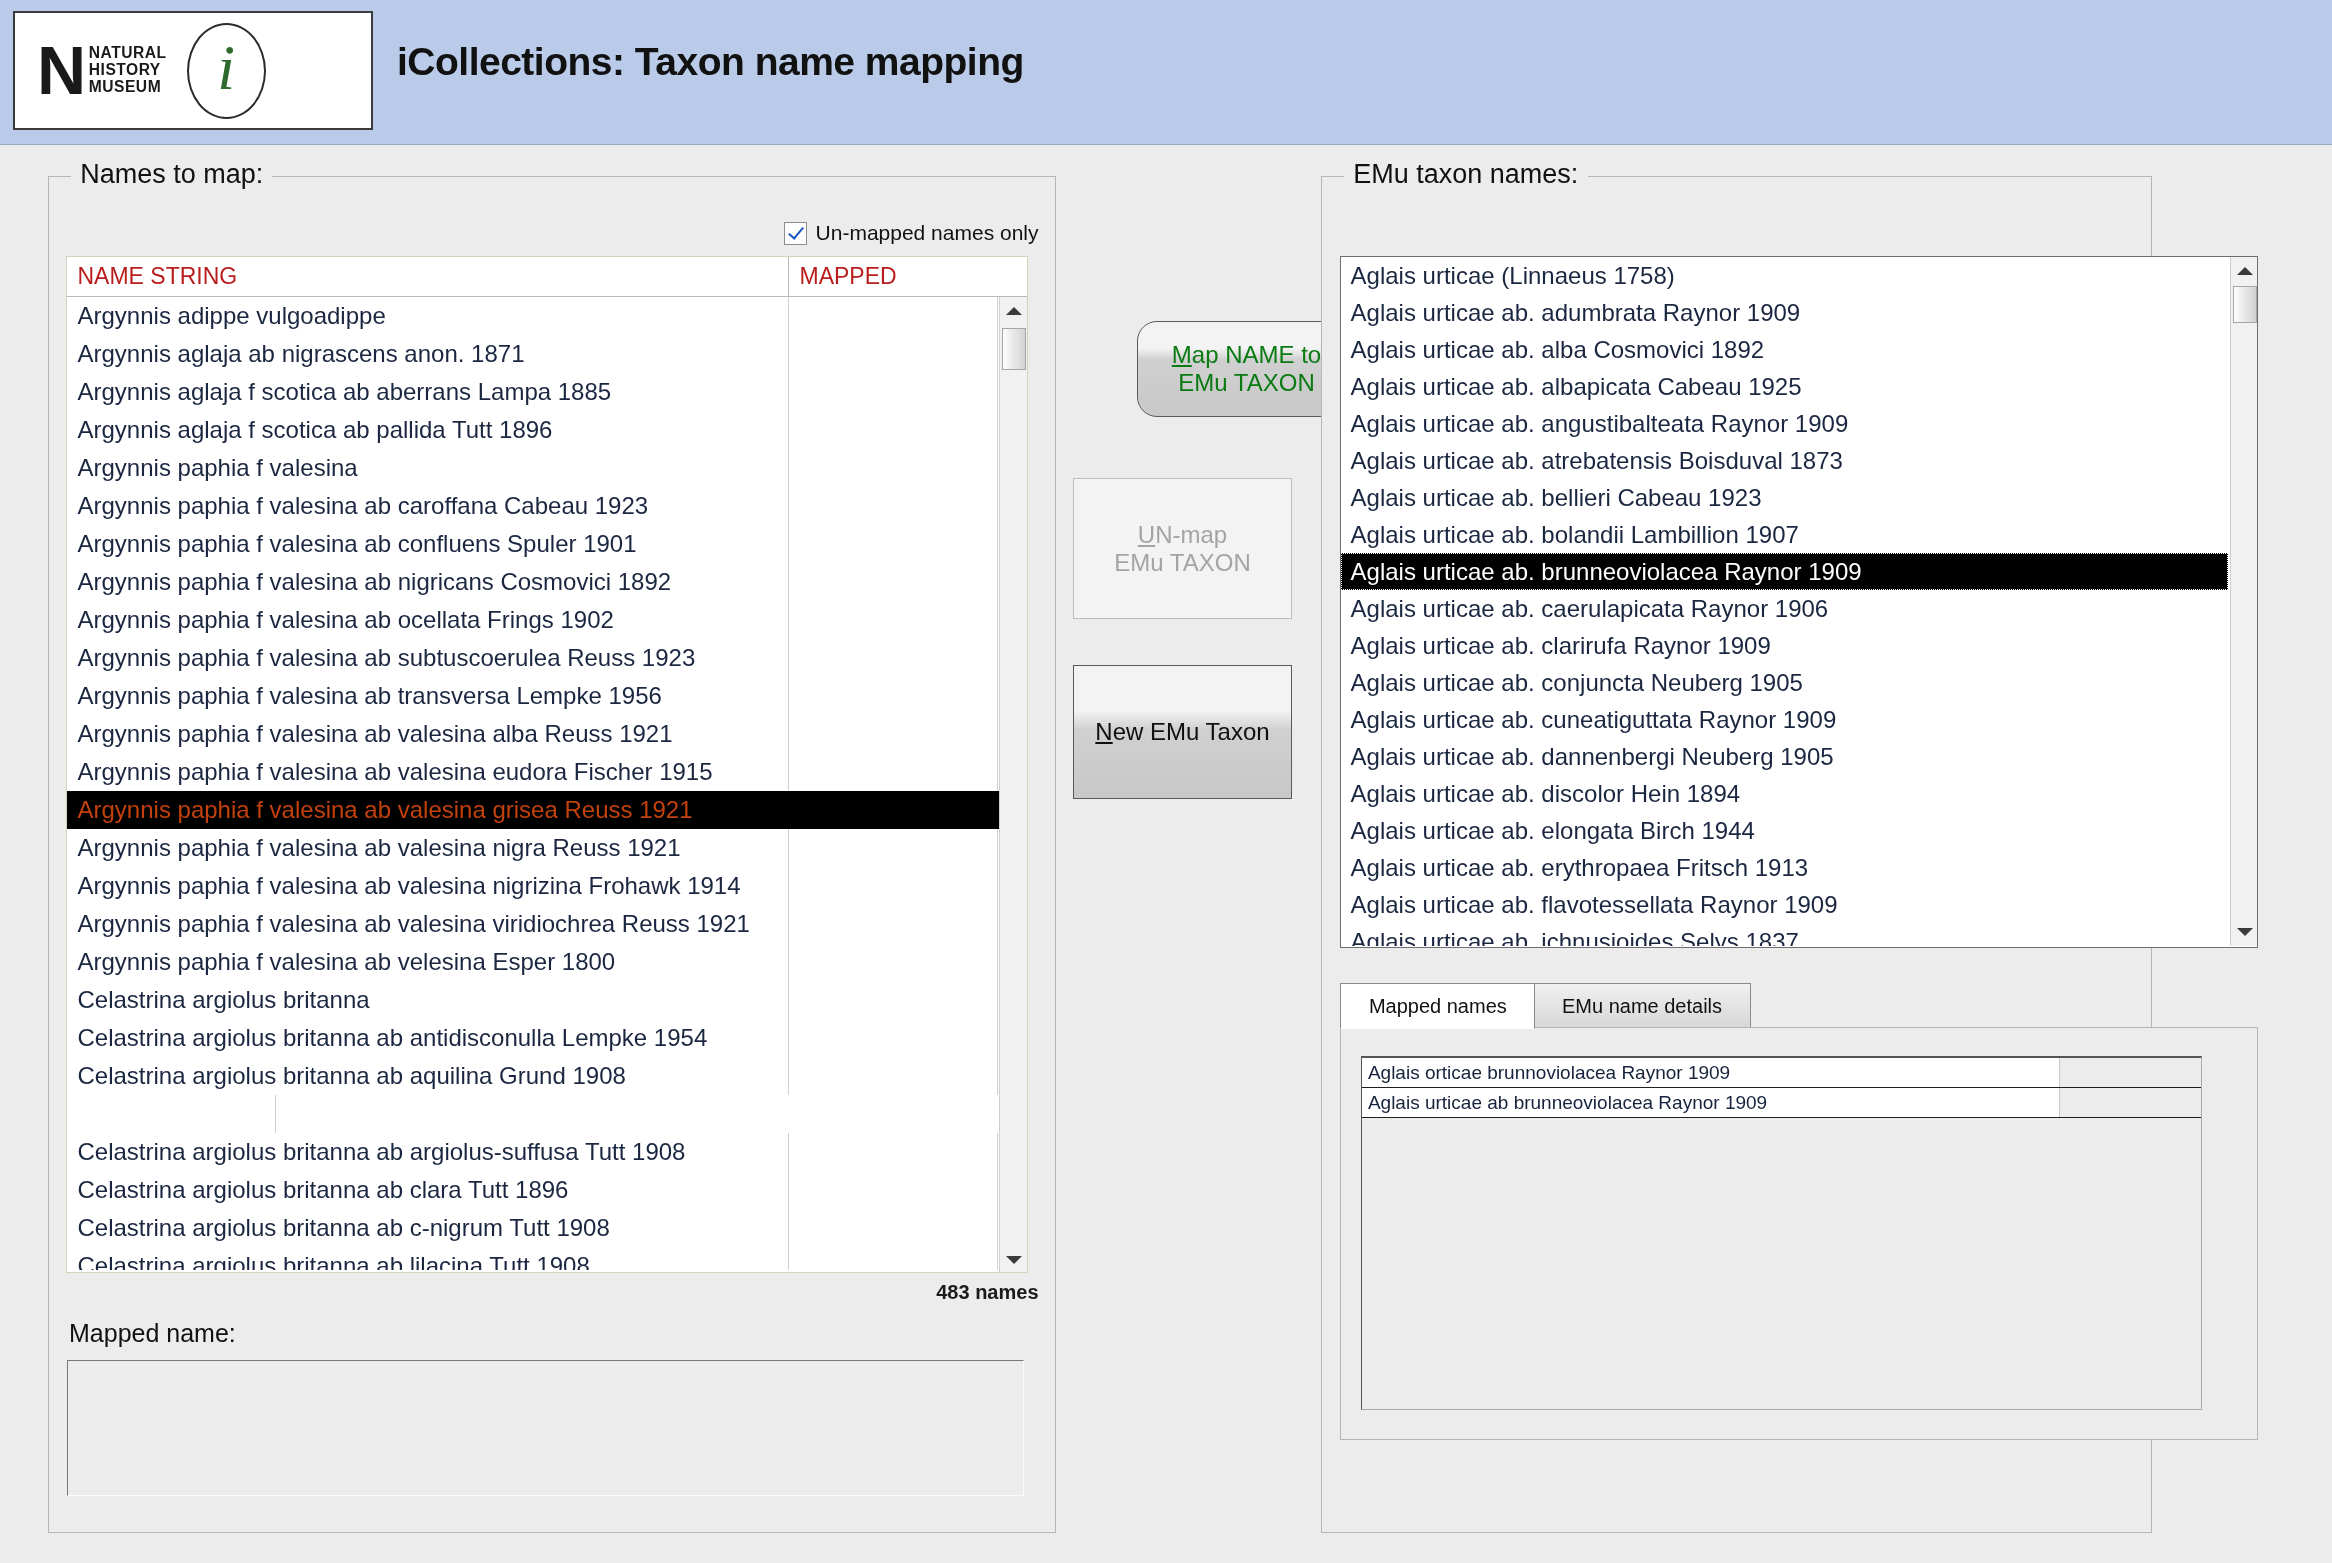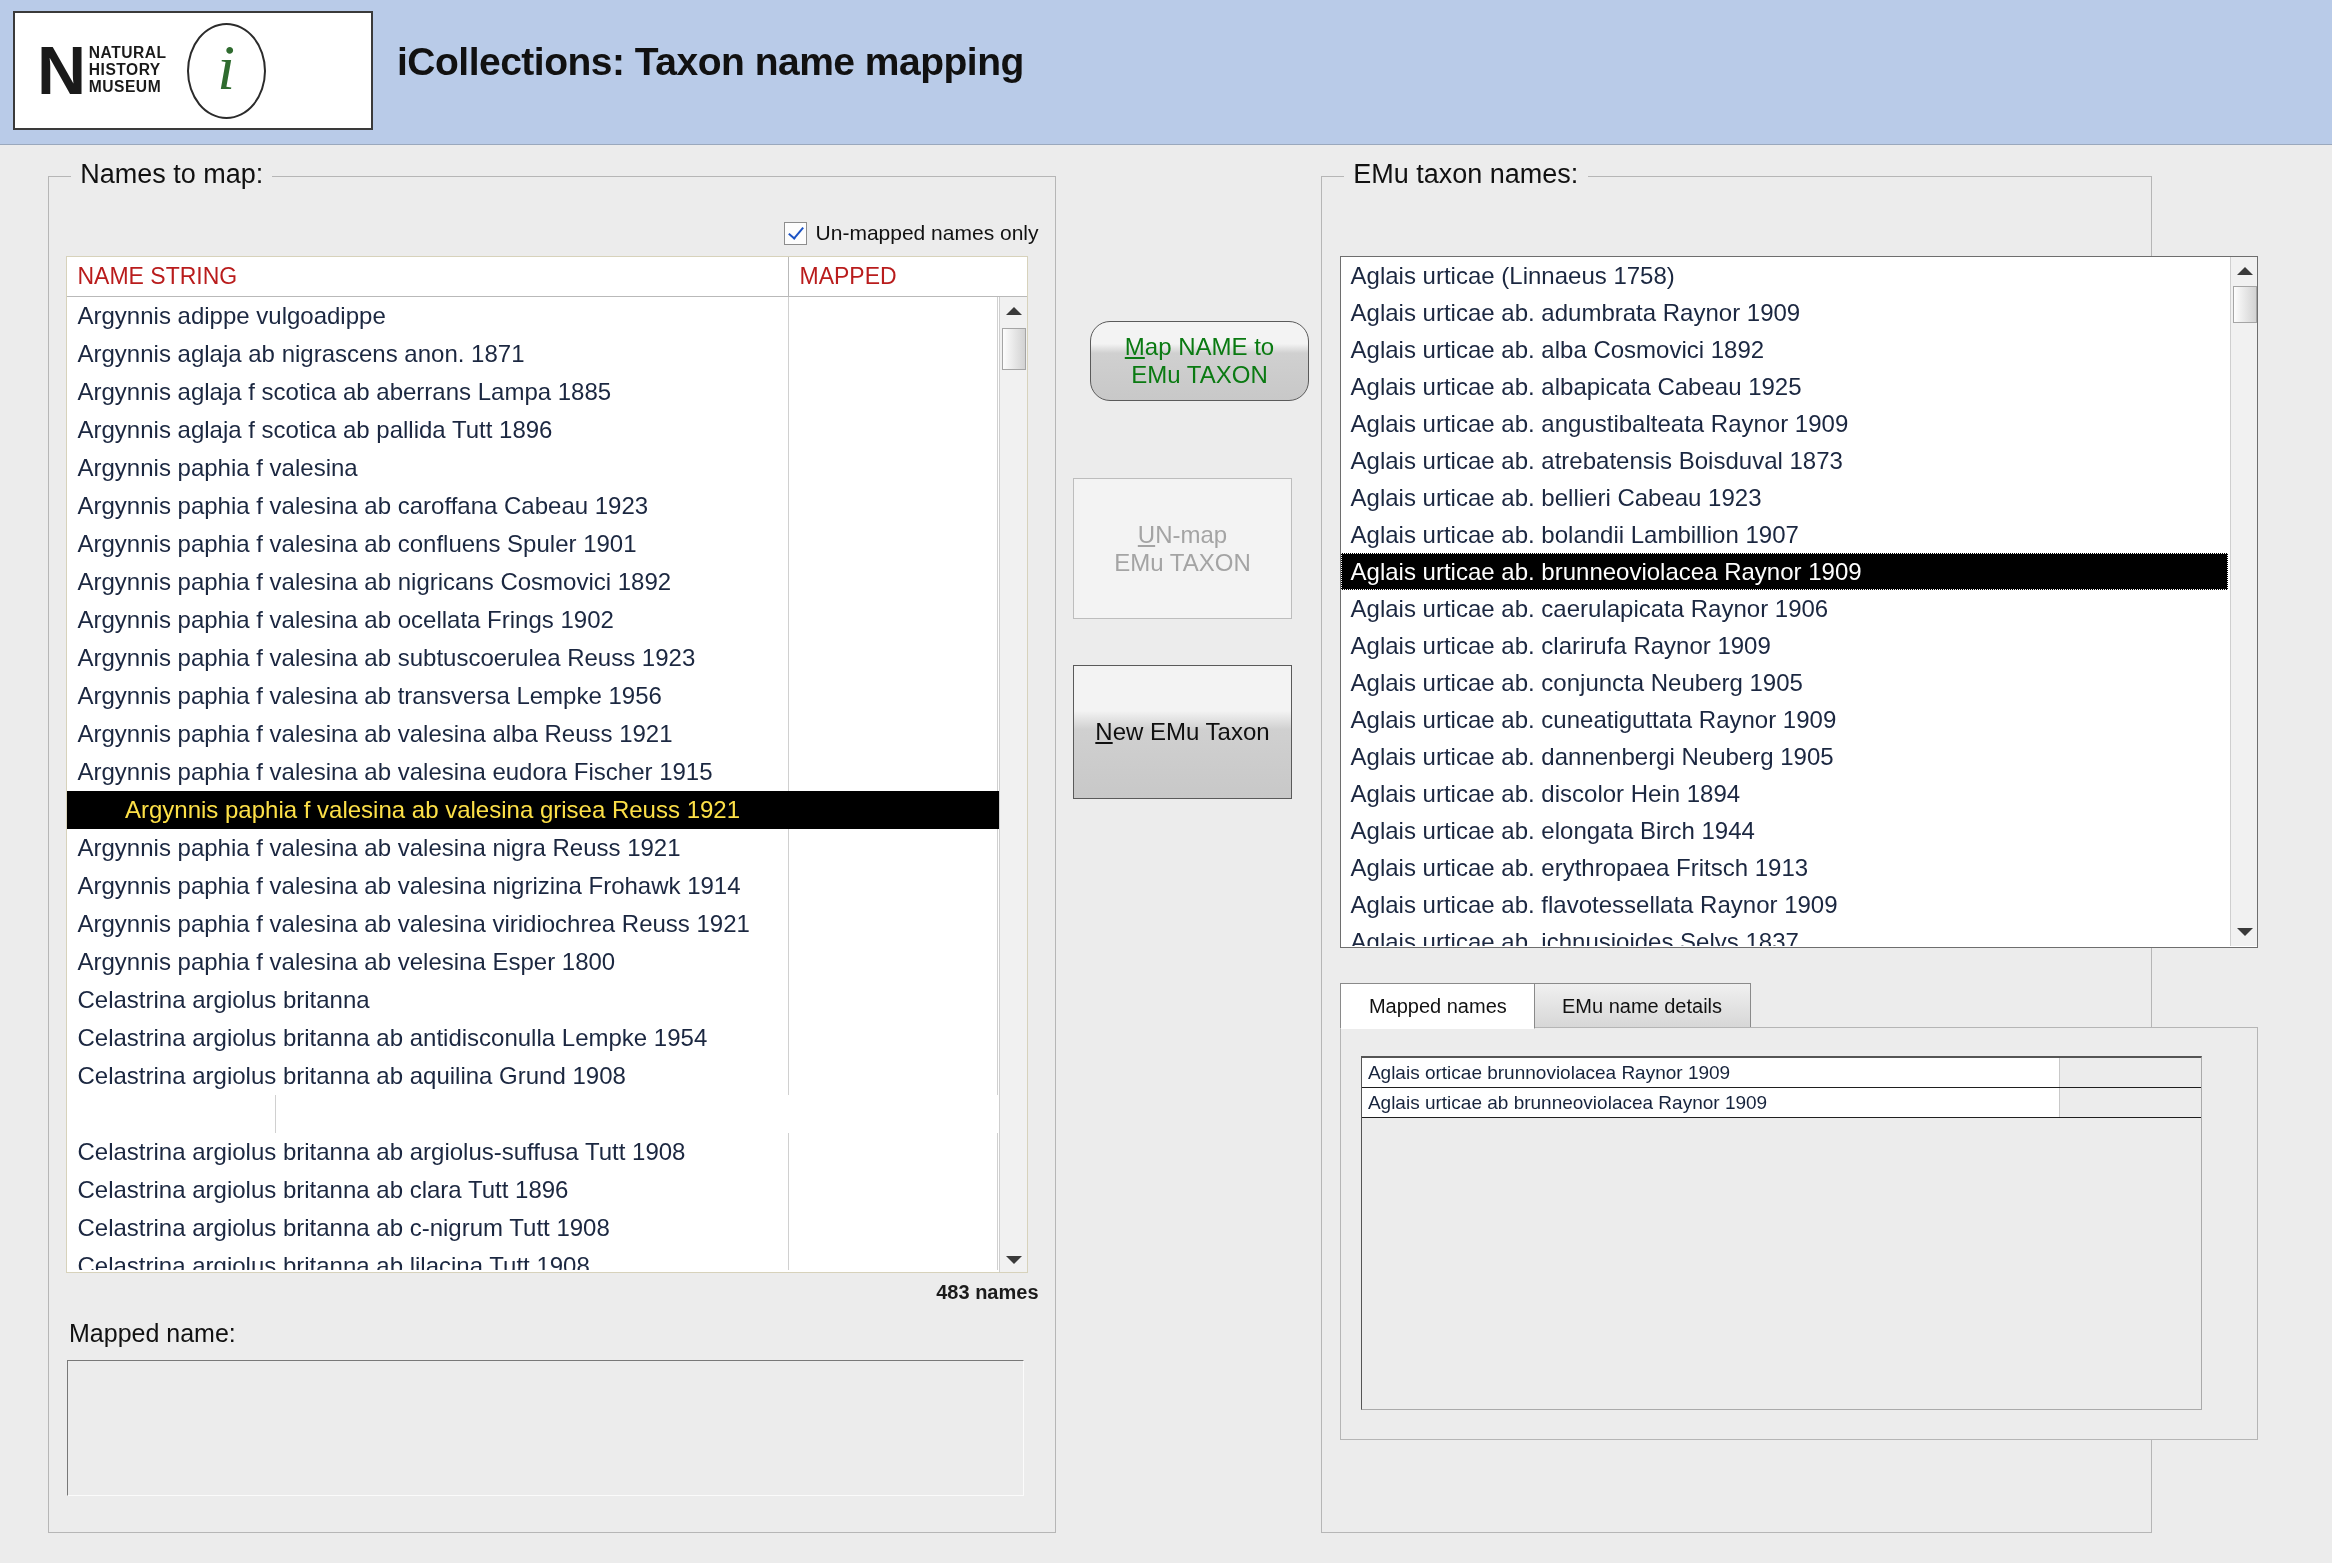--- a/index.html
+++ b/index.html
@@ -132,21 +132,21 @@
     padding-left: 11px;
     overflow: hidden; white-space: nowrap;
     border-right: 0.9px solid #d0d0d0;
     height: 38px; line-height: 38px;
   }
   .name-cell-2 {
     width: 209px; min-width: 209px; height: 38px;
     border-right: 0.9px solid #d0d0d0;
   }
   .name-row.selected { background: #000000; }
-  .name-row.selected .name-cell-1 { color: #fde047; border-right-color: #000; text-align: center; }
+  .name-row.selected .name-cell-1 { color: #c2410c; border-right-color: #000; }
   .name-row.selected .name-cell-2 { border-right-color: #000; }
 
   
   .vscroll {
     position: absolute; top: 0; right: 0;
     width: 27.5px; height: 100%;
     background: #f1f1f1;
     border-left: 0.9px solid #cfcfcf;
   }
   .vs-arrow {
@@ -192,21 +192,21 @@
   .ctrbtn {
     position: absolute;
     width: 219px;
     border: 1.8px solid #5a5a5a;
     display: flex; align-items: center; justify-content: center;
     text-align: center; line-height: 1.16;
     font-size: 24px;
     font-family: "Liberation Sans", sans-serif;
   }
   #btn-map {
-    left: 1090px; top: 321px; height: 80px;
+    left: 1137px; top: 321px; height: 96px;
     background: linear-gradient(to bottom,#f3f3f3 0%,#f3f3f3 28%,#d0d0d0 40%,#c8c8c8 100%);
     color: #0a7a12;
     border-radius: 20px;
   }
   #btn-unmap {
     left: 1073px; top: 478px; height: 141px;
     background: #f3f3f3;
     border-color: #bdbdbd;
     color: #a4a4a4;
   }

